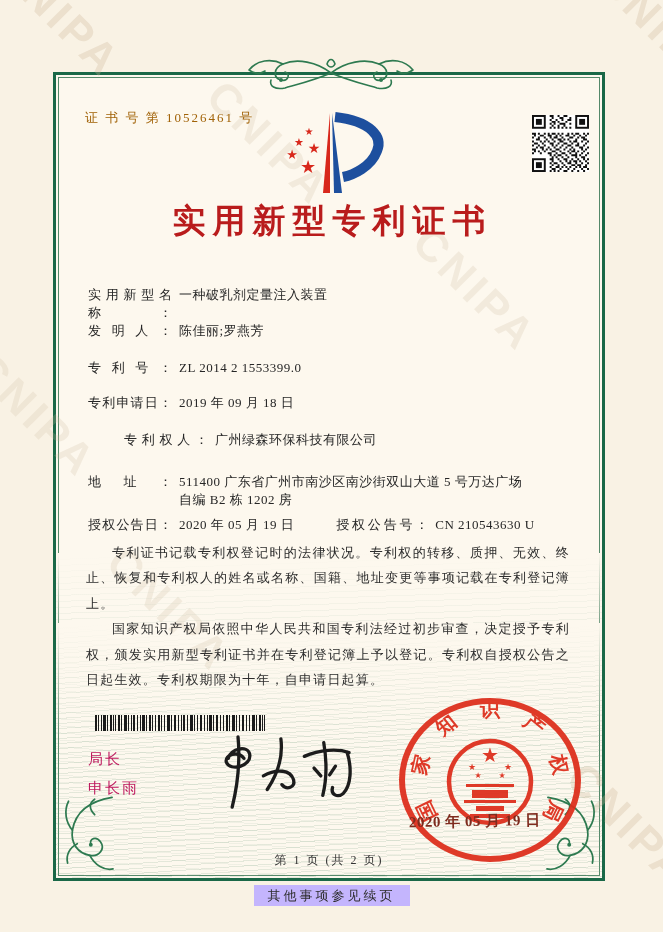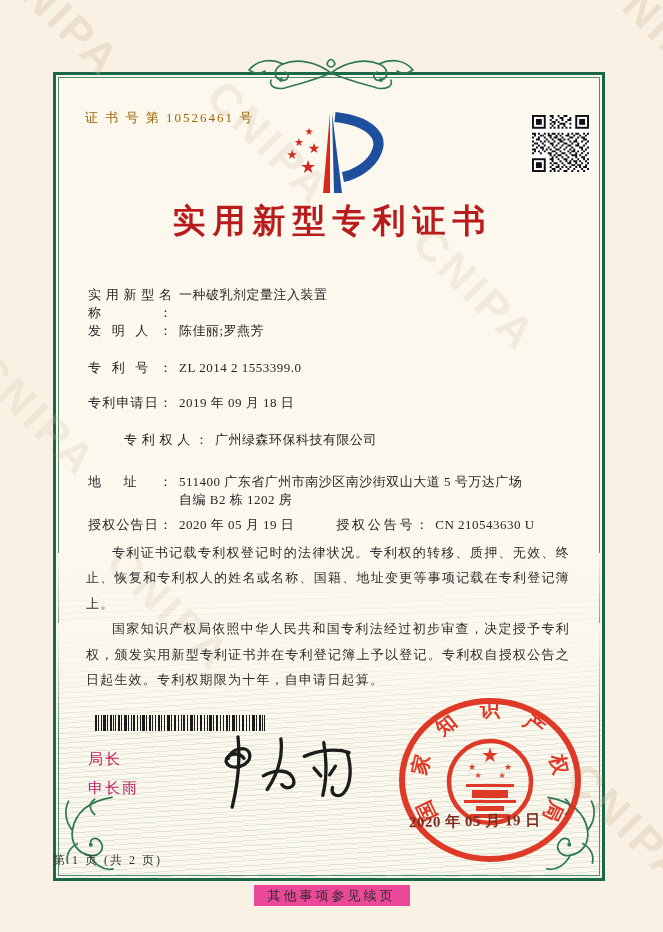--- a/index.html
+++ b/index.html
@@ -41,24 +41,24 @@
   .val{letter-spacing:.5px;}
   .addr2{display:block;}
   .pair2{margin-left:42px;display:flex;}
   .paras{left:86px;top:540px;width:484px;font-size:13px;line-height:1.96;
          letter-spacing:1.2px;text-align:justify;color:#2d2d2d;}
   .paras p{margin:0;text-indent:2em;}
   .signer{left:88px;font-family:"Liberation Sans",sans-serif;font-size:15px;
           letter-spacing:2px;color:#be185d;}
   .sealdate{left:409px;top:812px;font-size:15px;font-weight:bold;letter-spacing:.5px;
             color:#7e2b1e;transform:rotate(-1deg);}
-  .pageno{left:53px;top:852px;width:552px;font-size:12px;
+  .pageno{left:53px;top:852px;width:552px;text-align:center;font-size:12px;
           letter-spacing:2px;color:#333;}
   .note{left:0;top:887px;width:663px;text-align:center;font-size:13px;letter-spacing:3px;}
-  .note span{background:#ec4899;padding:3px 14px;color:#2d2d2d;}
+  .note span{background:#c4b5fd;padding:3px 14px;color:#2d2d2d;}
 </style>
 </head>
 <body>
 
 <div class="page">
 
   <div class="border-outer">
     <div class="border-inner"></div>
     <div class="waves2"></div>
     <div class="waves"></div>

